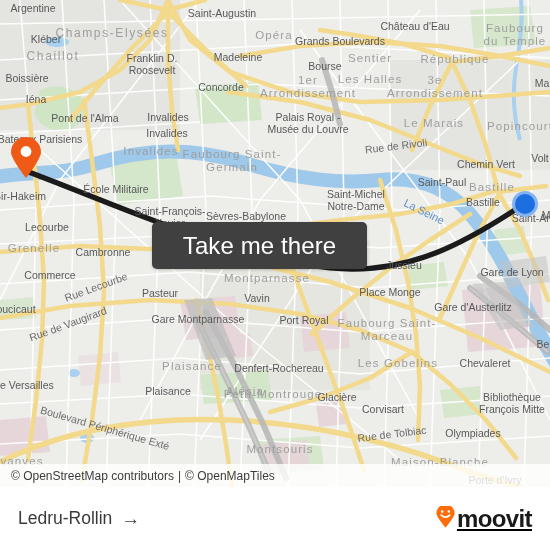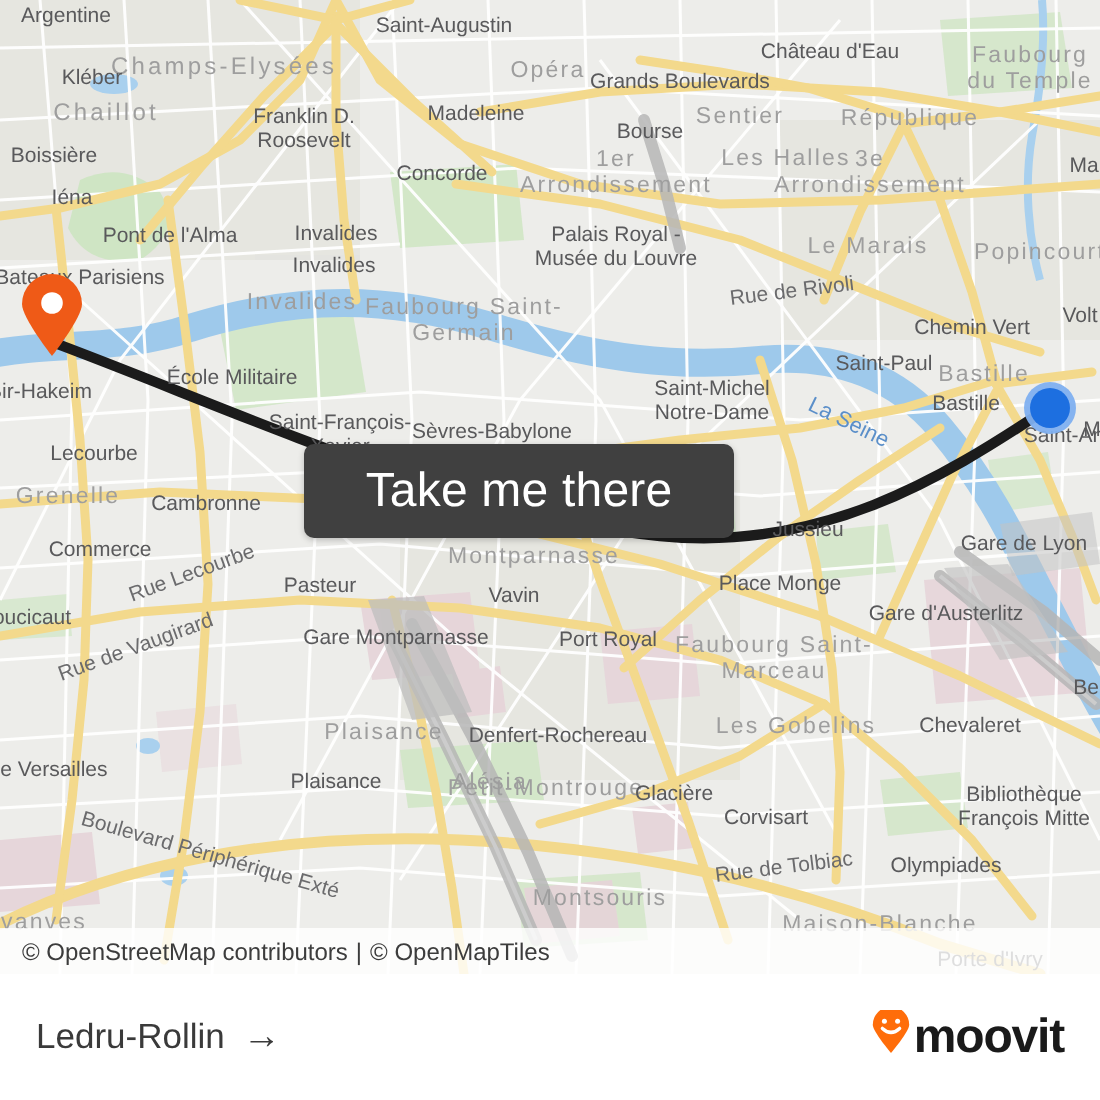--- a/index.html
+++ b/index.html
@@ -140,20 +140,21 @@
   }
   #route-arrow {
     font-size: 19px;
     color: #3a3a3a;
     line-height: 1;
   }
   #brand-logo {
     display: flex;
     align-items: center;
     gap: 2px;
+    text-decoration: underline;
   }
   #brand-name {
     font-size: 24px;
     font-weight: bold;
     color: #1a1a1a;
     letter-spacing: -0.6px;
     font-family: "Liberation Sans", sans-serif;
   }
 </style>
 </head>
@@ -328,21 +329,21 @@
         <div class="maplabel lbl-poi" style="left: 325px; top: 66px;">Bourse</div>
         <div class="maplabel lbl-place big" style="left: 53px; top: 56px;">Chaillot</div>
         <div class="maplabel lbl-poi lbl-2line" style="left: 152px; top: 65px;">Franklin D.
 Roosevelt</div>
         <div class="maplabel lbl-poi" style="left: 221px; top: 87px;">Concorde</div>
         <div class="maplabel lbl-poi" style="left: 27px; top: 78px;">Boissière</div>
         <div class="maplabel lbl-place lbl-2line" style="left: 308px; top: 87px;">1er
 Arrondissement</div>
         <div class="maplabel lbl-place lbl-2line" style="left: 435px; top: 87px;">3e
 Arrondissement</div>
-        <div class="maplabel lbl-place" style="left: 370px; top: 80px; margin-left: 23px;">Les Halles</div>
+        <div class="maplabel lbl-place" style="left: 370px; top: 80px;">Les Halles</div>
         <div class="maplabel lbl-poi" style="left: 36px; top: 99px;">Iéna</div>
         <div class="maplabel lbl-poi" style="left: 85px; top: 118px;">Pont de l'Alma</div>
         <div class="maplabel lbl-poi lbl-2line" style="left: 308px; top: 124px;">Palais Royal -
 Musée du Louvre</div>
         <div class="maplabel lbl-poi" style="left: 168px; top: 117px;">Invalides</div>
         <div class="maplabel lbl-place" style="left: 434px; top: 124px;">Le Marais</div>
         <div class="maplabel lbl-place" style="left: 520px; top: 127px;">Popincourt</div>
         <div class="maplabel lbl-poi" style="left: 40px; top: 139px;">Bateaux Parisiens</div>
         <div class="maplabel lbl-poi" style="left: 167px; top: 133px;">Invalides</div>
         <div class="maplabel lbl-street" style="left: 396px; top: 146px; transform: translate(-50%, -50%) rotate(-7deg);">Rue de Rivoli</div>
@@ -390,21 +391,21 @@
         <div class="maplabel lbl-poi" style="left: 168px; top: 391px;">Plaisance</div>
         <div class="maplabel lbl-place" style="left: 273px; top: 395px;">Petit-Montrouge</div>
         <div class="maplabel lbl-poi" style="left: 337px; top: 397px;">Glacière</div>
         <div class="maplabel lbl-poi lbl-2line" style="left: 512px; top: 404px;">Bibliothèque
 François Mitte</div>
         <div class="maplabel lbl-poi" style="left: 383px; top: 409px;">Corvisart</div>
         <div class="maplabel lbl-place" style="left: 245px; top: 392px;">Alésia</div>
         <div class="maplabel lbl-street" style="left: 392px; top: 434px; transform: translate(-50%, -50%) rotate(-7deg);">Rue de Tolbiac</div>
         <div class="maplabel lbl-poi" style="left: 473px; top: 433px;">Olympiades</div>
         <div class="maplabel lbl-street" style="left: 105px; top: 428px; transform: translate(-50%, -50%) rotate(16deg);">Boulevard Périphérique Exté</div>
-        <div class="maplabel lbl-place" style="left: 300px; top: 450px;">Montsouris</div>
+        <div class="maplabel lbl-place" style="left: 280px; top: 450px;">Montsouris</div>
         <div class="maplabel lbl-place" style="left: 440px; top: 463px;">Maison-Blanche</div>
         <div class="maplabel lbl-poi" style="left: 495px; top: 480px;">Porte d'Ivry</div>
         <div class="maplabel lbl-place" style="left: 22px; top: 462px;">vanves</div>
         <div class="maplabel lbl-poi" style="left: 542px; top: 83px;">Ma</div>
         <div class="maplabel lbl-poi" style="left: 546px; top: 215px;">M</div>
       </div>
 
     <div id="origin-marker">
       <svg width="32" height="42" viewBox="0 0 32 42">
         <path d="M16 41 C16 41 31 22 31 15 A15 15 0 1 0 1 15 C1 22 16 41 16 41 Z" fill="#ef5a17"></path>

